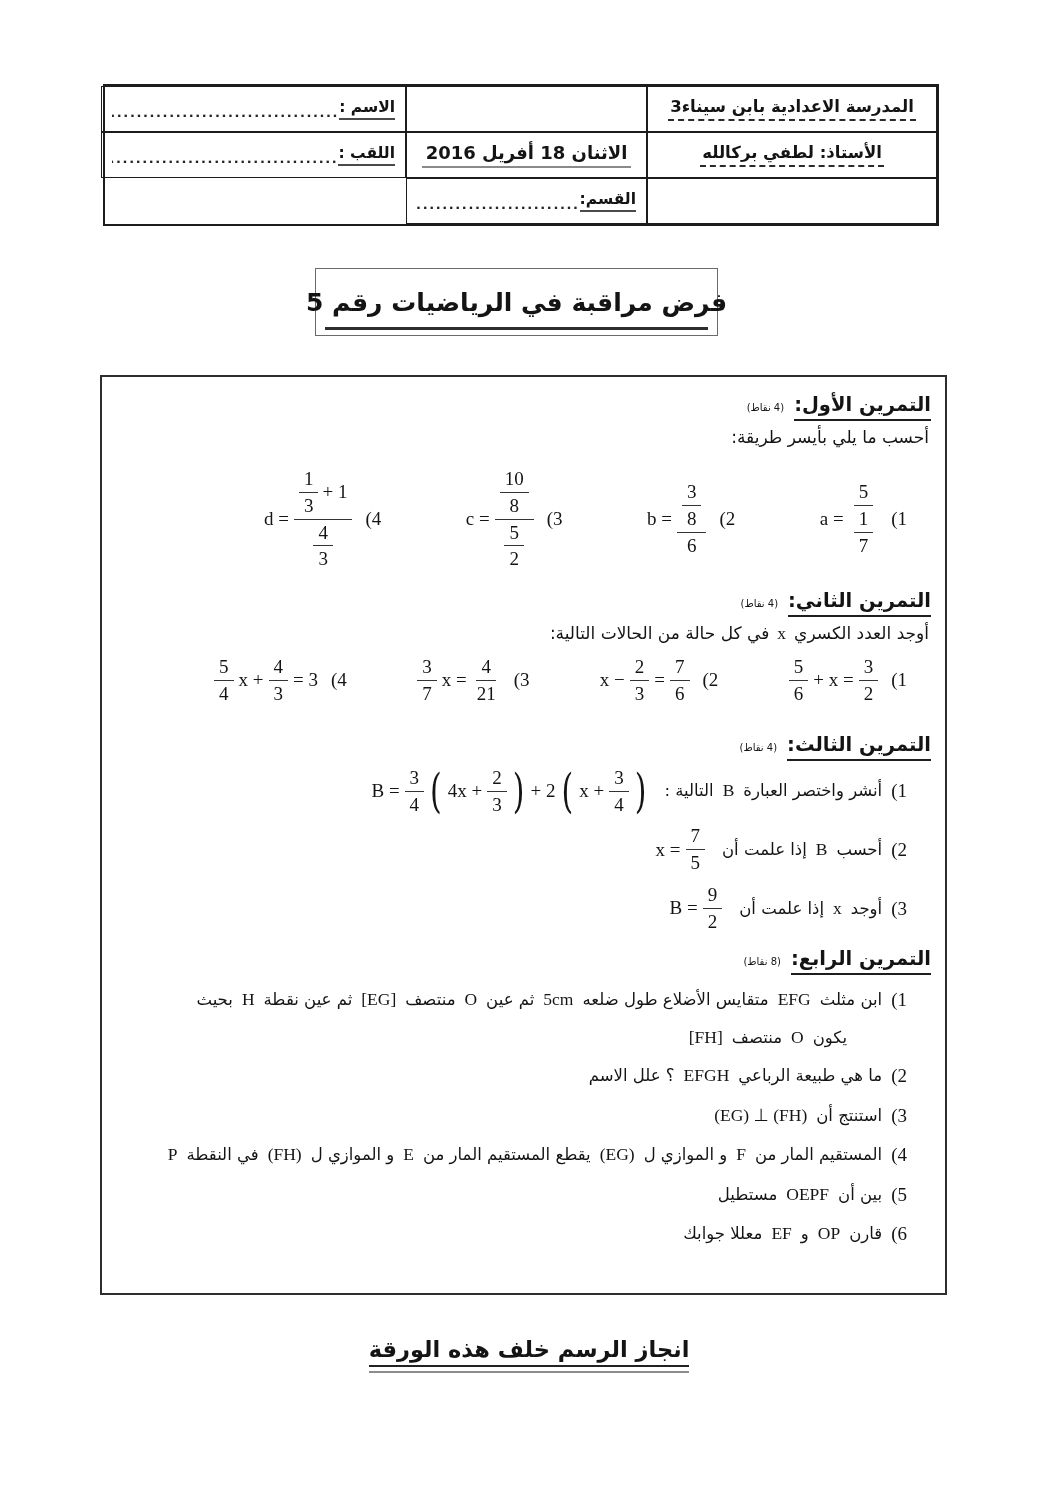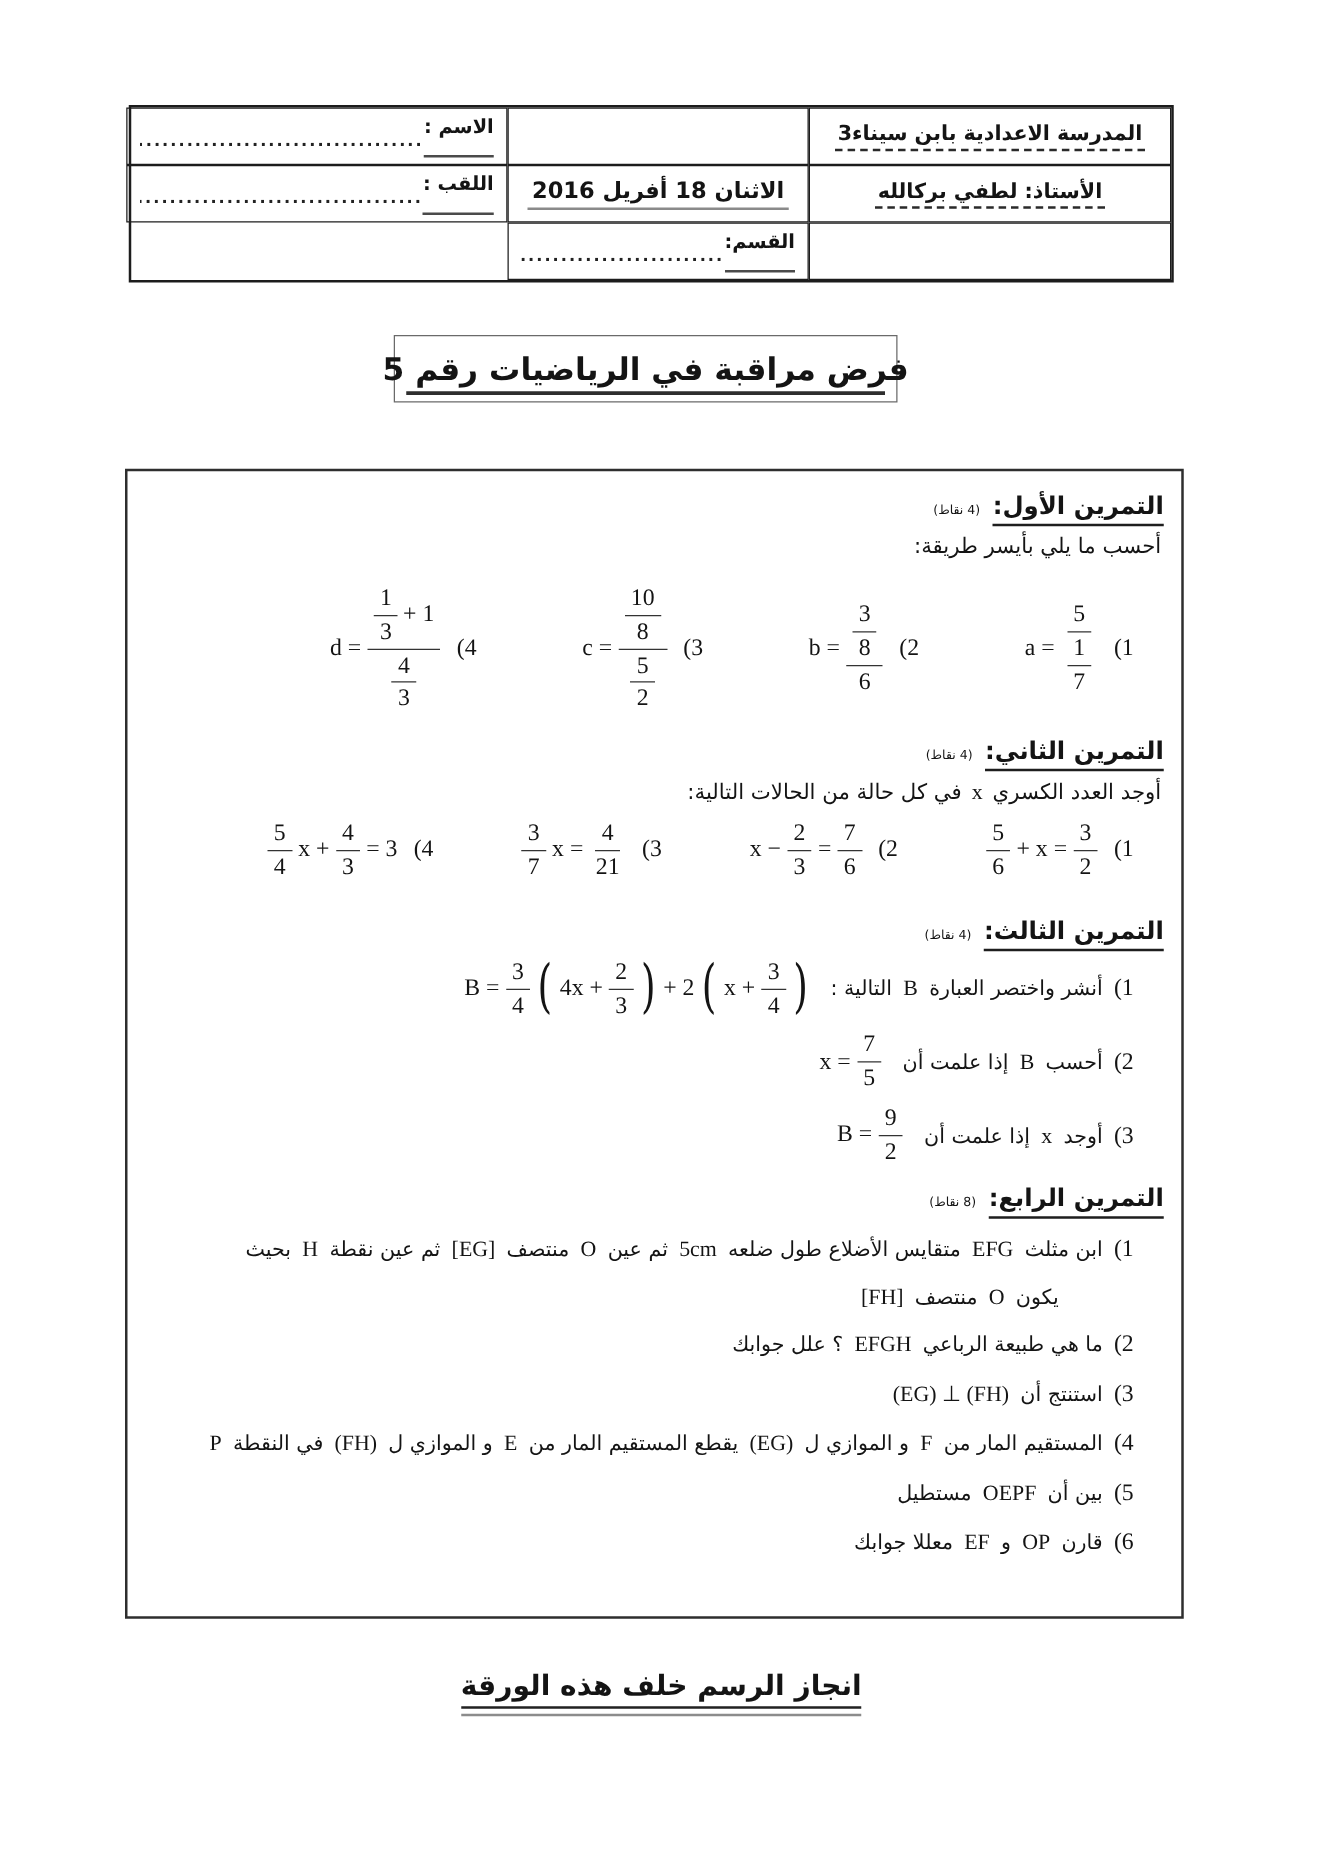--- a/index.html
+++ b/index.html
@@ -11,26 +11,26 @@
     display:grid;direction:rtl;grid-template-columns:290px 241px 305px;
     grid-auto-rows:46px;border:2px solid #1c1c1c;box-sizing:border-box;}
   .cell{border:1px solid #1c1c1c;display:flex;align-items:center;justify-content:center;
         box-sizing:border-box;overflow:hidden;}
   .cell .deco{font-weight:bold;font-size:16.5px;border-bottom:2.5px dashed #2a2a2a;
         padding:0 2px 3px;white-space:nowrap;}
   .cell .date-deco{font-weight:bold;font-size:18px;
         border-bottom:2.5px solid #8a8a8a;padding:0 4px 3px;white-space:nowrap;}
   .cell.fill{justify-content:flex-start;padding:0 10px;}
   .fill .lbl{font-weight:bold;font-size:15.5px;border-bottom:2.5px solid #4a4a4a;
-        padding-bottom:14px;white-space:nowrap;}
+        padding-bottom:2px;white-space:nowrap;}
   .fill .dots{flex:1;overflow:hidden;font-size:13px;font-weight:bold;letter-spacing:1.6px;
         white-space:nowrap;color:#222;padding-top:7px;}
 
   
-  .title-box{position:absolute;left:315px;top:268px;width:403px;height:54px;
+  .title-box{position:absolute;left:315px;top:268px;width:403px;height:68px;
      border:1.5px solid #6a6a6a;display:flex;align-items:center;justify-content:center;box-sizing:border-box;}
   .title-box .bar{position:absolute;left:9px;right:9px;bottom:5px;height:3.5px;background:#2e2e2e;}
   .title-box span.t{font-weight:bold;font-size:25px;white-space:nowrap;}
 
   
   .main-box{position:absolute;left:100px;top:375px;width:847px;height:920px;
      border:2px solid #2e2e2e;box-sizing:border-box;padding:14px 12px;direction:rtl;}
 
   .ex-heading{display:flex;direction:rtl;align-items:baseline;gap:10px;margin:2px 2px 6px;}
   .ex-title{font-weight:bold;font-size:19.5px;border-bottom:2.5px solid #1e1e1e;padding-bottom:3px;white-space:nowrap;}
@@ -397,21 +397,21 @@
     </div>
     <div class="exline">
       <span class="numlab">(1</span>
       <span style="display:contents"><span dir="rtl" class="seg ar">ابن مثلث</span><span dir="ltr" class="seg lat">EFG</span><span dir="rtl" class="seg ar">متقايس الأضلاع طول ضلعه</span><span dir="ltr" class="seg lat">5cm</span><span dir="rtl" class="seg ar">ثم عين</span><span dir="ltr" class="seg lat">O</span><span dir="rtl" class="seg ar">منتصف</span><span dir="ltr" class="seg lat">[EG]</span><span dir="rtl" class="seg ar">ثم عين نقطة</span><span dir="ltr" class="seg lat">H</span><span dir="rtl" class="seg ar">بحيث</span></span>
     </div>
     <div class="exline cont">
       <span style="display:contents"><span dir="rtl" class="seg ar">يكون</span><span dir="ltr" class="seg lat">O</span><span dir="rtl" class="seg ar">منتصف</span><span dir="ltr" class="seg lat">[FH]</span></span>
     </div>
     <div class="exline">
       <span class="numlab">(2</span>
-      <span style="display:contents"><span dir="rtl" class="seg ar">ما هي طبيعة الرباعي</span><span dir="ltr" class="seg lat">EFGH</span><span dir="rtl" class="seg ar">؟ علل جوابك</span></span>
+      <span style="display:contents"><span dir="rtl" class="seg ar">ما هي طبيعة الرباعي</span><span dir="ltr" class="seg lat">EFGH</span><span dir="rtl" class="seg ar">؟ علل الاسم</span></span>
     </div>
     <div class="exline">
       <span class="numlab">(3</span>
       <span style="display:contents"><span dir="rtl" class="seg ar">استنتج أن</span><span dir="ltr" class="seg lat">(EG) ⊥ (FH)</span></span>
     </div>
     <div class="exline">
       <span class="numlab">(4</span>
       <span style="display:contents"><span dir="rtl" class="seg ar">المستقيم المار من</span><span dir="ltr" class="seg lat">F</span><span dir="rtl" class="seg ar">و الموازي ل</span><span dir="ltr" class="seg lat">(EG)</span><span dir="rtl" class="seg ar">يقطع المستقيم المار من</span><span dir="ltr" class="seg lat">E</span><span dir="rtl" class="seg ar">و الموازي ل</span><span dir="ltr" class="seg lat">(FH)</span><span dir="rtl" class="seg ar">في النقطة</span><span dir="ltr" class="seg lat">P</span></span>
     </div>
     <div class="exline">

